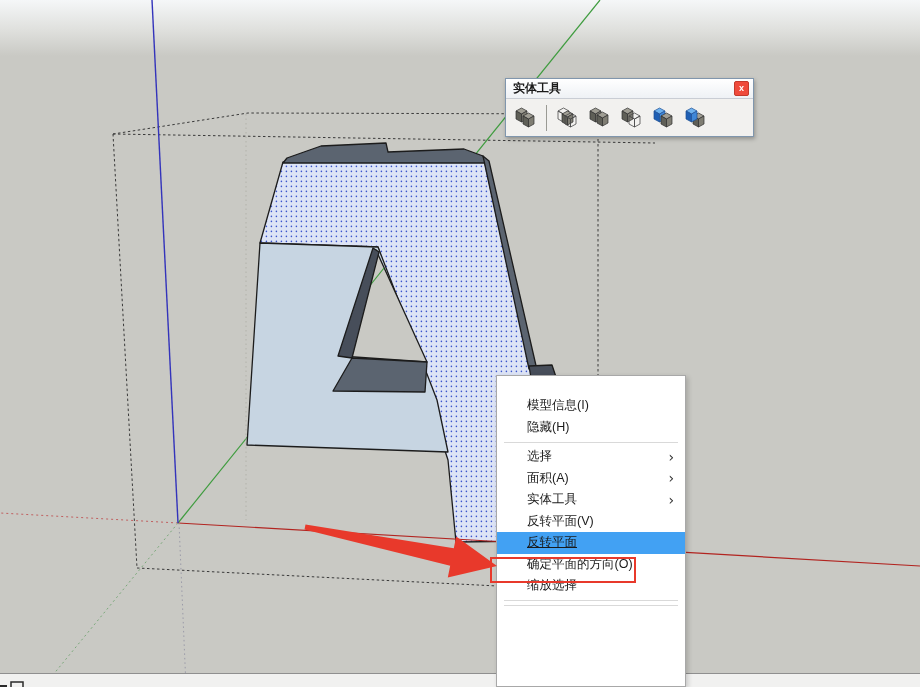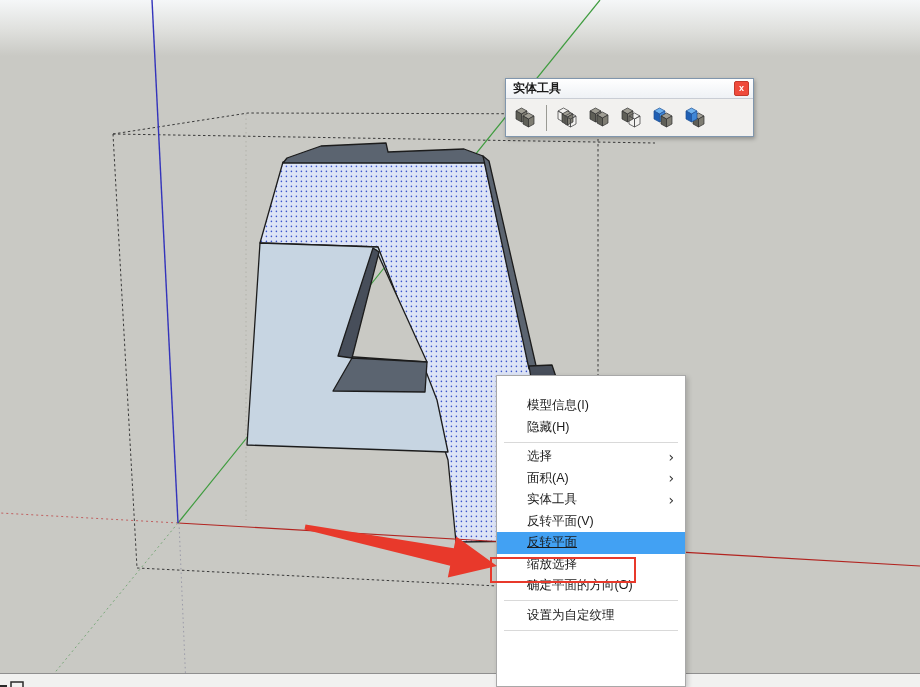--- a/index.html
+++ b/index.html
@@ -197,29 +197,26 @@
         <span class="lbl">实体工具</span>
         <span class="arrow">›</span>
       </div>
     <div class="mi">
         <span class="lbl">反转平面(V)</span>
       </div>
     <div class="mi hl">
         <span class="lbl">反转平面</span>
       </div>
     <div class="mi">
+        <span class="lbl">确定平面的方向(O)</span>
+      </div>
+    <div class="mi">
         <span class="lbl">缩放选择</span>
       </div>
-    <div class="mi">
-        <span class="lbl">确定平面的方向(O)</span>
-      </div>
     <div class="mi-sep"></div>
-    <div class="mi">
-        <span class="lbl">设置为自定纹理</span>
-      </div>
     <div class="mi-sep"></div>
   </div>
 
   <div class="red-rect"></div>
 
   <svg class="arrow-svg" width="920" height="687" viewBox="0 0 920 687">
     <polygon points="305.5,524.5 453.8,548.2 456.2,536.4 497,566 447.8,577.6 450.2,565.8 304.5,529.5" style="fill:var(--annotation-red)"></polygon>
   </svg>
 
   <div class="statusbar">

